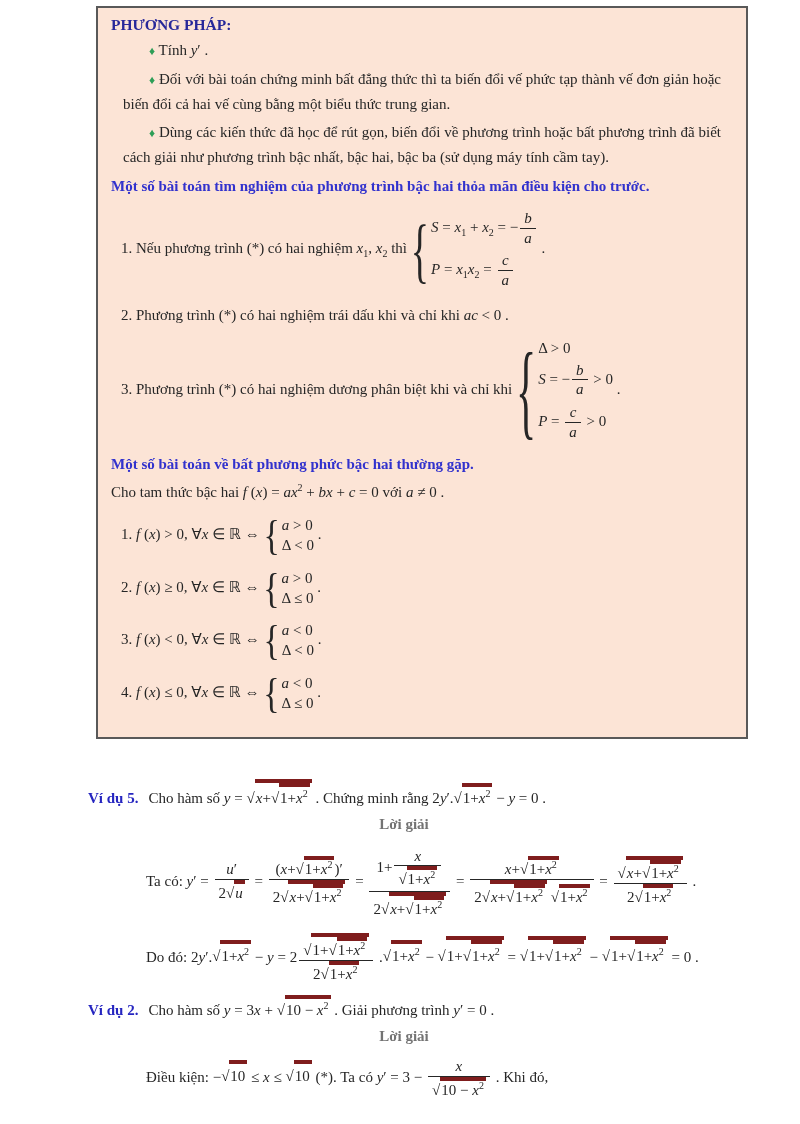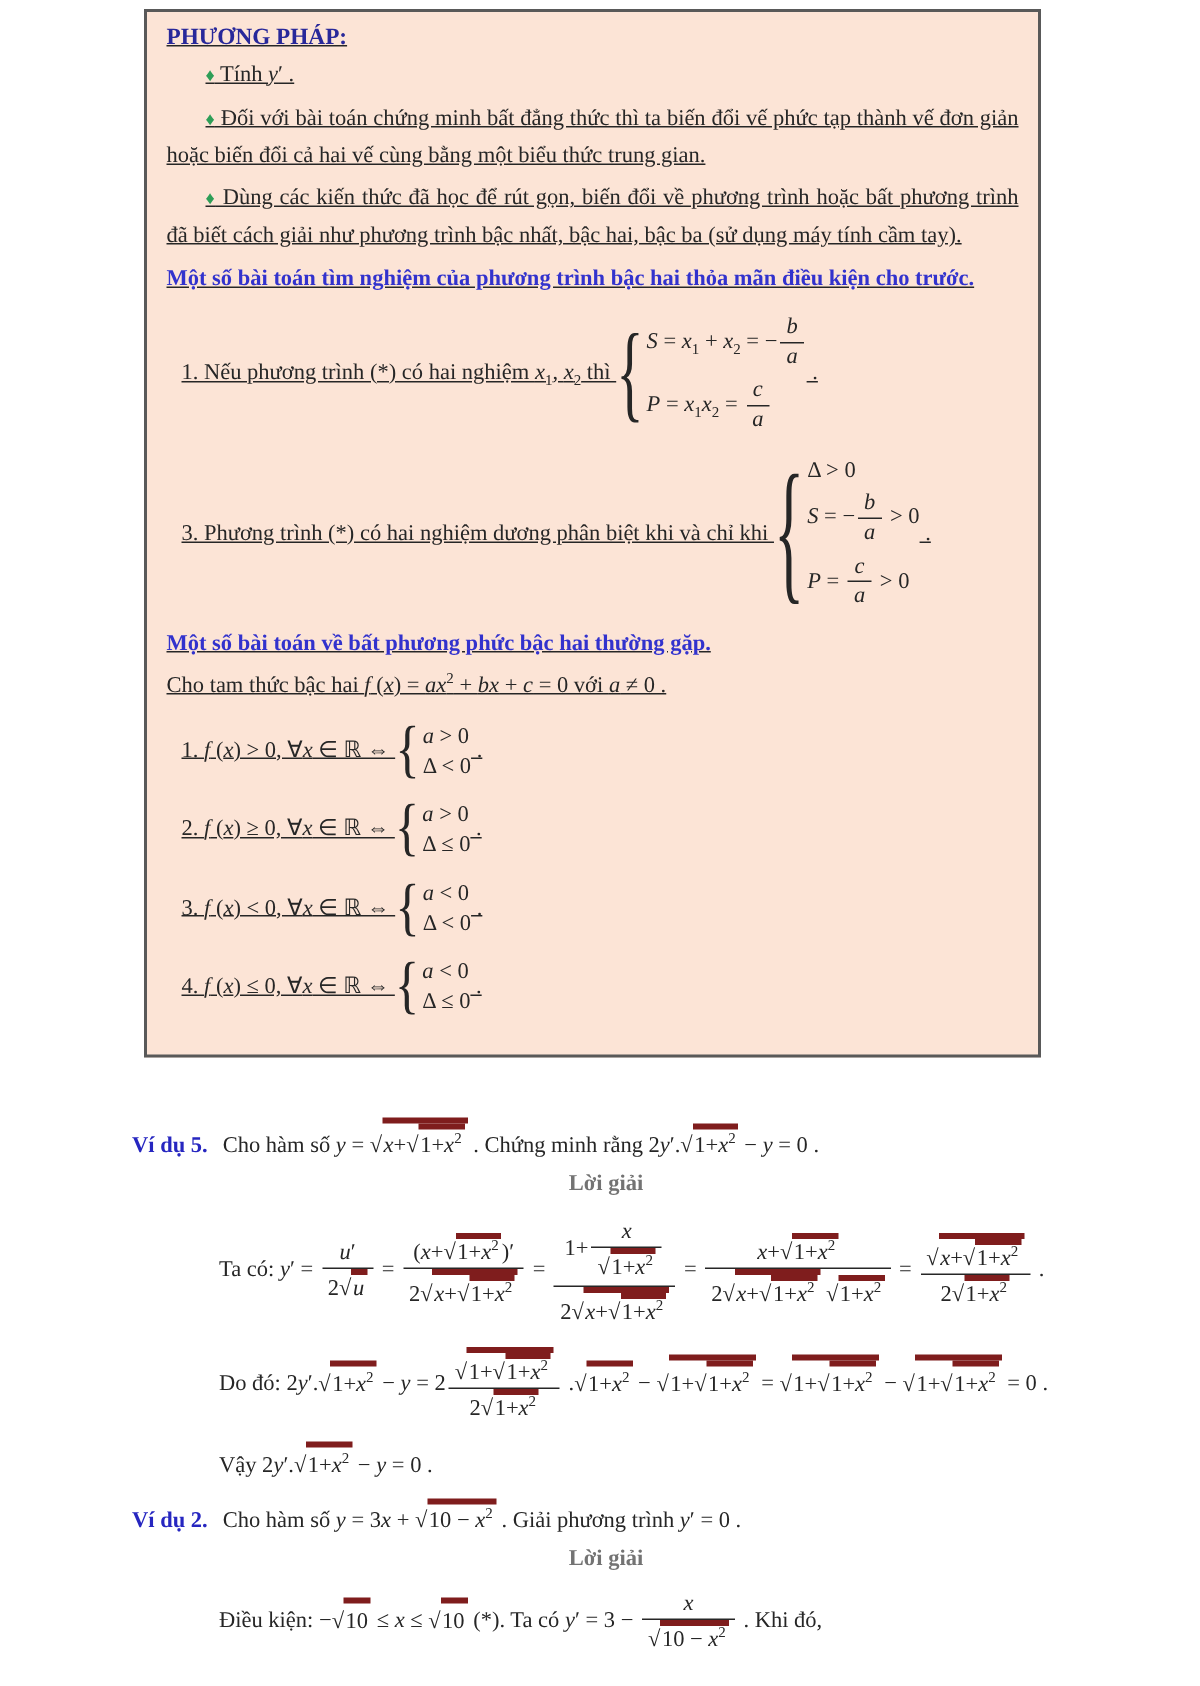--- a/index.html
+++ b/index.html
@@ -4,27 +4,26 @@
 <style>
   html,body{margin:0;padding:0;}
   body{
     width:800px;height:1124px;overflow:hidden;background:#ffffff;
     font-family:"Liberation Serif",serif;font-size:15px;color:#262626;
   }
   i{font-family:"Liberation Serif",serif;}
   sup,sub{font-size:10px;line-height:0;}
   
   .method-box{
-    margin:6px 0 0 96px;width:598px;box-sizing:border-box;
+    margin:6px 0 0 96px;width:652px;box-sizing:border-box;
     border:2px solid #595959;background:#fce4d6;
     padding:6px 13px 12px 13px;
-    text-decoration:underline;
   }
   .box-title{color:#28289a;font-weight:bold;font-size:15.5px;margin:2px 0 4px 0;}
-  .bullet{ text-indent:26px;text-align:justify;line-height:1.65;margin:4px 0;}
+  .bullet{ text-indent:26px;text-align:justify;line-height:1.65;margin:4px 12px;}
   .dm{color:#2e9e57;font-size:12px;}
   .box-heading{color:#3232cd;font-weight:bold;margin:8px 0 6px 0;}
   .box-line{margin:8px 0;line-height:1.5;}
   .box-item{margin:12px 0 12px 10px;line-height:1.5;}
   
   .content{margin:40px 80px 0 88px;}
   .ex-head{margin:10px 0 6px 0;line-height:1.5;}
   .ex-label{color:#2626c0;font-weight:bold;margin-right:10px;}
   .loigiai{text-align:center;color:#737373;font-weight:bold;margin:4px 0 6px 0;}
   .sol{margin:10px 0 10px 58px;line-height:1.6;}
@@ -51,20 +50,21 @@
   <div class="bullet"><span class="dm">♦</span> Đối với bài toán chứng minh bất đẳng thức thì ta biến đổi vế phức tạp thành vế đơn giản hoặc biến đổi cả hai vế cùng bằng một biểu thức trung gian.</div>
   <div class="bullet"><span class="dm">♦</span> Dùng các kiến thức đã học để rút gọn, biến đổi về phương trình hoặc bất phương trình đã biết cách giải như phương trình bậc nhất, bậc hai, bậc ba (sử dụng máy tính cầm tay).</div>
   <div class="box-heading">Một số bài toán tìm nghiệm của phương trình bậc hai thỏa mãn điều kiện cho trước.</div>
   <div class="box-item">1. Nếu phương trình (*) có hai nghiệm <i>x</i><sub>1</sub>, <i>x</i><sub>2</sub> thì <span class="cs">
         <span class="bc s2f">{</span>
         <span class="cl">
           <span><i>S</i> = <i>x</i><sub>1</sub> + <i>x</i><sub>2</sub> = −<span class="fr"><span class="nu"><i>b</i></span><span class="de"><i>a</i></span></span></span>
           <span><i>P</i> = <i>x</i><sub>1</sub><i>x</i><sub>2</sub> = <span class="fr"><span class="nu"><i>c</i></span><span class="de"><i>a</i></span></span></span>
         </span>
       </span> .</div>
+  <div class="box-item">2. Phương trình (*) có hai nghiệm trái dấu khi và chỉ khi <i>ac</i> &lt; 0 .</div>
   <div class="box-item">3. Phương trình (*) có hai nghiệm dương phân biệt khi và chỉ khi <span class="cs">
         <span class="bc s3">{</span>
         <span class="cl">
           <span>Δ &gt; 0</span>
           <span><i>S</i> = −<span class="fr"><span class="nu"><i>b</i></span><span class="de"><i>a</i></span></span> &gt; 0</span>
           <span><i>P</i> = <span class="fr"><span class="nu"><i>c</i></span><span class="de"><i>a</i></span></span> &gt; 0</span>
         </span>
       </span> .</div>
   <div class="box-heading">Một số bài toán về bất phương phức bậc hai thường gặp.</div>
   <div class="box-line">Cho tam thức bậc hai <i>f</i> (<i>x</i>) = <i>ax</i><sup>2</sup> + <i>bx</i> + <i>c</i> = 0 với <i>a</i> ≠ 0 .</div>
@@ -99,21 +99,20 @@
 </div>
 
 <div class="content">
 
   <div class="ex-head">
     <span class="ex-label">Ví dụ 5.</span><span>Cho hàm số <i>y</i> = <span class="rt">√<span class="ov"><i>x</i>+<span class="rt">√<span class="ov">1+<i>x</i><sup>2</sup></span></span></span></span> . Chứng minh rằng 2<i>y</i>′.<span class="rt">√<span class="ov">1+<i>x</i><sup>2</sup></span></span> − <i>y</i> = 0 .</span>
   </div>
   <div class="loigiai">Lời giải</div>
   <div class="sol">Ta có: <i>y</i>′ = <span class="fr"><span class="nu"><i>u</i>′</span><span class="de">2<span class="rt">√<span class="ov"><i>u</i></span></span></span></span> = <span class="fr"><span class="nu">(<i>x</i>+<span class="rt">√<span class="ov">1+<i>x</i><sup>2</sup></span></span>)′</span><span class="de">2<span class="rt">√<span class="ov"><i>x</i>+<span class="rt">√<span class="ov">1+<i>x</i><sup>2</sup></span></span></span></span></span></span> = <span class="fr"><span class="nu">1+<span class="fr"><span class="nu"><i>x</i></span><span class="de"><span class="rt">√<span class="ov">1+<i>x</i><sup>2</sup></span></span></span></span></span><span class="de">2<span class="rt">√<span class="ov"><i>x</i>+<span class="rt">√<span class="ov">1+<i>x</i><sup>2</sup></span></span></span></span></span></span> = <span class="fr"><span class="nu"><i>x</i>+<span class="rt">√<span class="ov">1+<i>x</i><sup>2</sup></span></span></span><span class="de">2<span class="rt">√<span class="ov"><i>x</i>+<span class="rt">√<span class="ov">1+<i>x</i><sup>2</sup></span></span></span></span> <span class="rt">√<span class="ov">1+<i>x</i><sup>2</sup></span></span></span></span> = <span class="fr"><span class="nu"><span class="rt">√<span class="ov"><i>x</i>+<span class="rt">√<span class="ov">1+<i>x</i><sup>2</sup></span></span></span></span></span><span class="de">2<span class="rt">√<span class="ov">1+<i>x</i><sup>2</sup></span></span></span></span> .</div>
   <div class="sol">Do đó: 2<i>y</i>′.<span class="rt">√<span class="ov">1+<i>x</i><sup>2</sup></span></span> − <i>y</i> = 2<span class="fr"><span class="nu"><span class="rt">√<span class="ov">1+<span class="rt">√<span class="ov">1+<i>x</i><sup>2</sup></span></span></span></span></span><span class="de">2<span class="rt">√<span class="ov">1+<i>x</i><sup>2</sup></span></span></span></span> .<span class="rt">√<span class="ov">1+<i>x</i><sup>2</sup></span></span> − <span class="rt">√<span class="ov">1+<span class="rt">√<span class="ov">1+<i>x</i><sup>2</sup></span></span></span></span> = <span class="rt">√<span class="ov">1+<span class="rt">√<span class="ov">1+<i>x</i><sup>2</sup></span></span></span></span> − <span class="rt">√<span class="ov">1+<span class="rt">√<span class="ov">1+<i>x</i><sup>2</sup></span></span></span></span> = 0 .</div>
-  <div class="sol">Vậy 2<i>y</i>′.<span class="rt">√<span class="ov">1+<i>x</i><sup>2</sup></span></span> − <i>y</i> = 0 .</div>
 
   <div class="ex-head">
     <span class="ex-label">Ví dụ 2.</span><span>Cho hàm số <i>y</i> = 3<i>x</i> + <span class="rt">√<span class="ov">10 − <i>x</i><sup>2</sup></span></span> . Giải phương trình <i>y</i>′ = 0 .</span>
   </div>
   <div class="loigiai">Lời giải</div>
   <div class="sol">Điều kiện: −<span class="rt">√<span class="ov">10</span></span> ≤ <i>x</i> ≤ <span class="rt">√<span class="ov">10</span></span> (*). Ta có <i>y</i>′ = 3 − <span class="fr"><span class="nu"><i>x</i></span><span class="de"><span class="rt">√<span class="ov">10 − <i>x</i><sup>2</sup></span></span></span></span> . Khi đó,</div>
 
 </div>
 
 </body></html>

